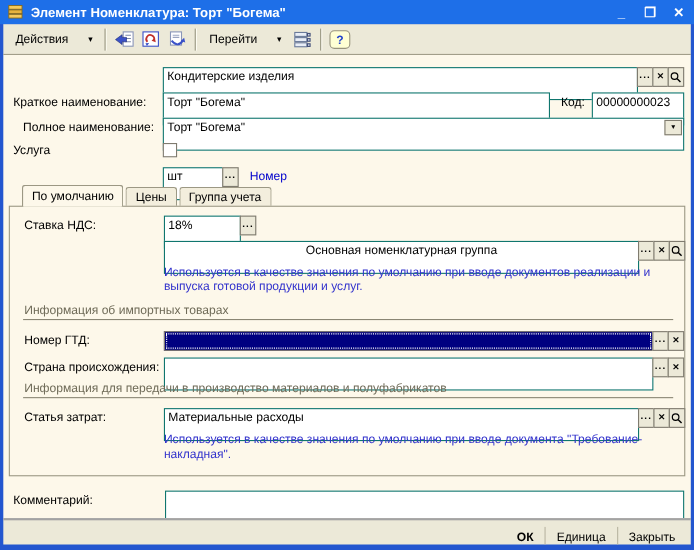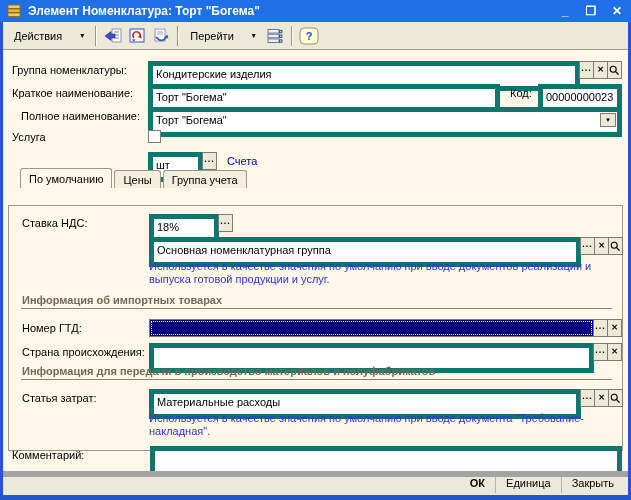--- a/index.html
+++ b/index.html
@@ -38,21 +38,21 @@
   .ticon { width:22px; height:22px; display:flex; align-items:center; justify-content:center; }
 
   
   .client {
     position:absolute; left:3px; top:50px; width:625px; height:421px;
     background: var(--form-bg, #fdf8ea);
   }
   .lbl { position:absolute; white-space:nowrap; }
   .field {
     position:absolute; height:30px; background:#fff;
-    border:5px solid #0f766e; padding:2px 3px;
+    border:1px solid #0f766e; padding:2px 3px;
     white-space:nowrap; overflow:hidden; font-size:11px;
   }
   .btngroup { position:absolute; display:flex; height:18px; }
   .fbtn {
     width:15px; height:18px; background:var(--toolbar-bg,#ece9d8);
     border:1px solid #7f7b6f; margin-left:-1px;
     display:flex; align-items:center; justify-content:center;
     font-size:9px; line-height:1; cursor:default;
   }
   .fbtn.ellip { font-weight:bold; letter-spacing:1px; padding-bottom:4px; }
@@ -69,36 +69,36 @@
   
   .tabs { position:absolute; left:17px; top:118px; display:flex; align-items:flex-end; }
   .tab {
     border:1px solid #9c9884; border-bottom:none;
     border-radius:3px 3px 0 0; padding:3px 8px 2px 8px; margin-right:2px;
     background:#f3eedd; position:relative; height:18px; cursor:default;
   }
   .tab.active { background: var(--form-bg,#fdf8ea); height:20px; z-index:5; padding-top:4px; }
   .tabpanel {
     position:absolute; left:5px; top:137px; width:615px; height:246px;
-    border:1px solid #9c9884; background: var(--form-bg,#fdf8ea); margin-top: 18px;
-  }
-  .section { position:absolute; font-weight:bold; color: var(--section-text,#6f6b58); white-space:nowrap;text-align:right; }
+    border:1px solid #9c9884; background: var(--form-bg,#fdf8ea);
+  }
+  .section { position:absolute; font-weight:normal; color: var(--section-text,#6f6b58); white-space:nowrap;text-align:right; }
   .secline { position:absolute; left:12px; width:591px; border-top:1px solid #8a8674; }
 
   .gtd-field {
     position:absolute; height:18px; border:1px solid #7f7b6f;
     background: var(--selection, #000080);
   }
   .gtd-inner { position:absolute; inset:1px; border:1px dotted #fff; }
 
   
   .footer {
     position:absolute; left:3px; bottom:5px; width:625px; height:24px;
-    background: var(--toolbar-bg,#ece9d8); border-top:6px solid #a3a3a3;
-    display:flex; align-items:flex-start; justify-content:flex-end; padding-right:4px;
+    background: var(--toolbar-bg,#ece9d8); border-top:2px solid #a3a3a3;
+    display:flex; align-items:flex-end; justify-content:flex-end; padding-right:4px;
   }
   .fsep { width:1px; height:16px; background:#b8b5a1; }
   .footbtn { padding:0 10px; cursor:default; }
   .footbtn.ok { font-weight:bold; }
   svg { display:block; }
 </style>
 </head>
 <body>
 
 <div class="window">
@@ -170,21 +170,20 @@
     <span class="ticon">
       <svg width="20" height="18" viewBox="0 0 20 18">
         <rect x="1" y="1" width="18" height="16" rx="4" fill="#ffffd4" stroke="#98947e"></rect>
         <text x="10" y="13" text-anchor="middle" font-size="11" font-weight="bold" fill="#2244cc" font-family="Liberation Sans, sans-serif">?</text>
       </svg>
     </span>
   </div>
 
   <div class="client">
 
-    <span class="lbl" style="left:9px; top:14px;">Группа номенклатуры:</span>
     <div class="field" style="left:145px; top:11px; width:432px;">Кондитерские изделия</div>
     <div class="btngroup" style="left:577px; top:11px;">
       <span class="fbtn ellip">...</span>
       <span class="fbtn clear">✕</span>
       <span class="fbtn">
           <svg width="11" height="11" viewBox="0 0 11 11">
             <circle cx="4.2" cy="4.2" r="3" fill="none" stroke="#000" stroke-width="1.1"></circle>
             <line x1="6.6" y1="6.6" x2="9.6" y2="9.6" stroke="#000" stroke-width="1.3"></line>
           </svg>
         </span>
@@ -201,37 +200,37 @@
       <span class="combo-arrow">▼</span>
     </div>
 
     <span class="lbl" style="left:9px; top:81px;">Услуга</span>
     <span class="checkbox" style="left:145px; top:80px;"></span>
 
     <div class="field" style="left:145px; top:102px; width:55px;">шт</div>
     <div class="btngroup" style="left:200px; top:102px;">
       <span class="fbtn ellip">...</span>
     </div>
-    <span class="lbl linktext" style="left:224px; top:105px;">Счета</span>
+    <span class="lbl linktext" style="left:224px; top:105px;">Номер</span>
 
     <div class="tabs">
       <span class="tab active">По умолчанию</span>
       <span class="tab">Цены</span>
       <span class="tab">Группа учета</span>
     </div>
 
     <div class="tabpanel">
 
       <span class="lbl" style="left:13px; top:11px;">Ставка НДС:</span>
       <div class="field" style="left:140px; top:8px; width:70px;">18%</div>
       <div class="btngroup" style="left:210px; top:8px;">
         <span class="fbtn ellip">...</span>
       </div>
 
-      <div class="field" style="left:140px; top:31px; width:432px;">Основная номенклатурная группа</div>
+      <div class="field" style="left:140px; top:31px; width:432px;text-align:center;">Основная номенклатурная группа</div>
       <div class="btngroup" style="left:572px; top:31px;">
         <span class="fbtn ellip">...</span>
         <span class="fbtn clear">✕</span>
         <span class="fbtn">
             <svg width="11" height="11" viewBox="0 0 11 11">
               <circle cx="4.2" cy="4.2" r="3" fill="none" stroke="#000" stroke-width="1.1"></circle>
               <line x1="6.6" y1="6.6" x2="9.6" y2="9.6" stroke="#000" stroke-width="1.3"></line>
             </svg>
           </span>
       </div>

